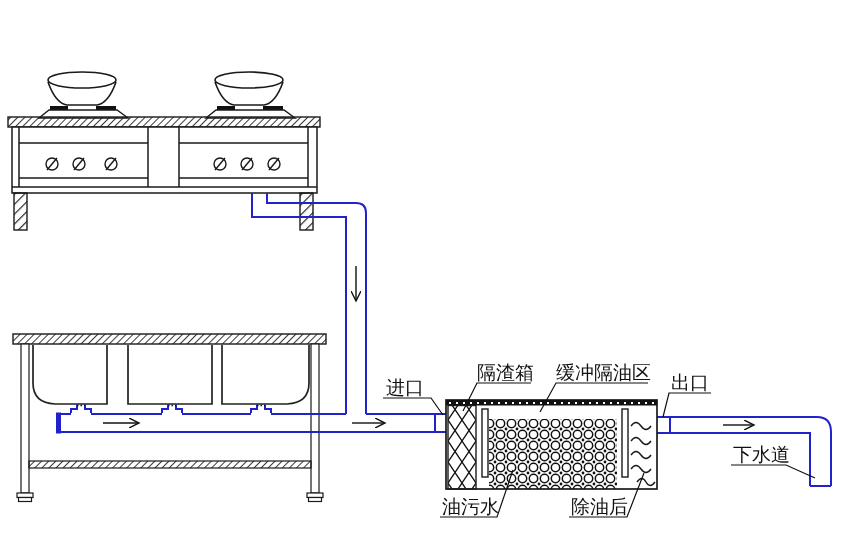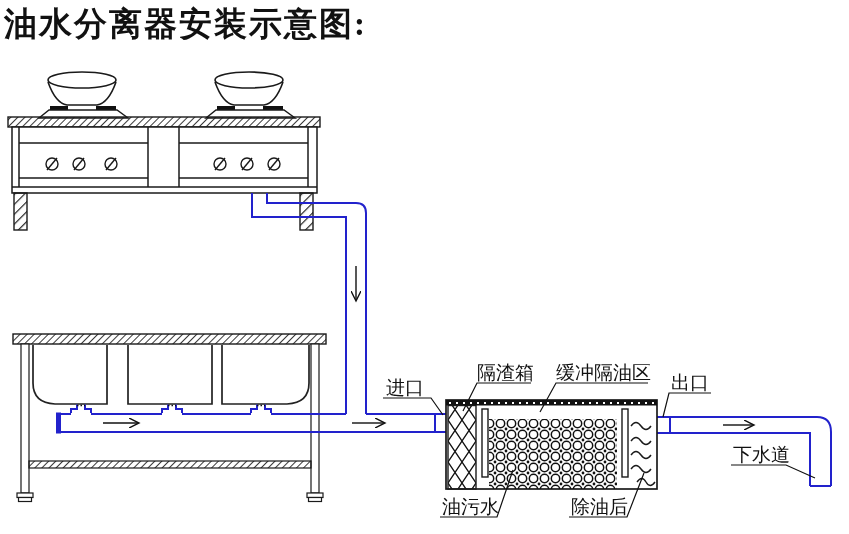--- a/index.html
+++ b/index.html
@@ -7,21 +7,20 @@
          font-family:"Liberation Serif", serif;}
   #title{position:absolute;left:4px;top:2px;font-size:33px;font-weight:bold;color:#111;
          letter-spacing:2px;white-space:nowrap;}
   svg{position:absolute;left:0;top:0;}
   svg text{font-family:"Liberation Serif", serif;font-size:19px;fill:#111;}
 </style>
 </head>
 <body>
 
 <div id="stage">
-  <div id="title">油水分离器安装示意图:</div>
 
   <svg width="849" height="534" viewBox="0 0 849 534">
     <defs>
       <pattern id="hatch" width="5" height="5" patternUnits="userSpaceOnUse" patternTransform="rotate(45)">
         <line x1="0" y1="0" x2="0" y2="5" stroke="#222" stroke-width="1.8"></line>
       </pattern>
       <pattern id="leghatch" width="7" height="7" patternUnits="userSpaceOnUse" patternTransform="rotate(45)">
         <line x1="0" y1="0" x2="0" y2="7" stroke="#222" stroke-width="2.4"></line>
       </pattern>
       <pattern id="xhatch" width="14" height="21" patternUnits="userSpaceOnUse">

